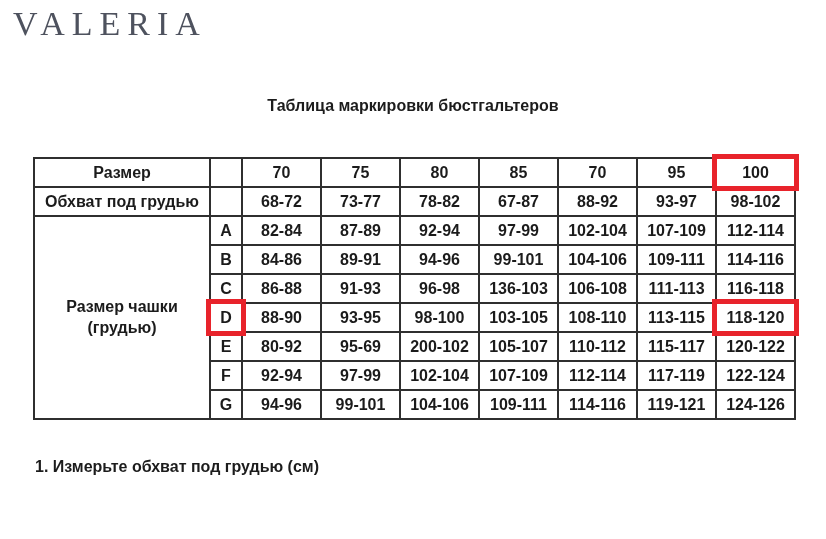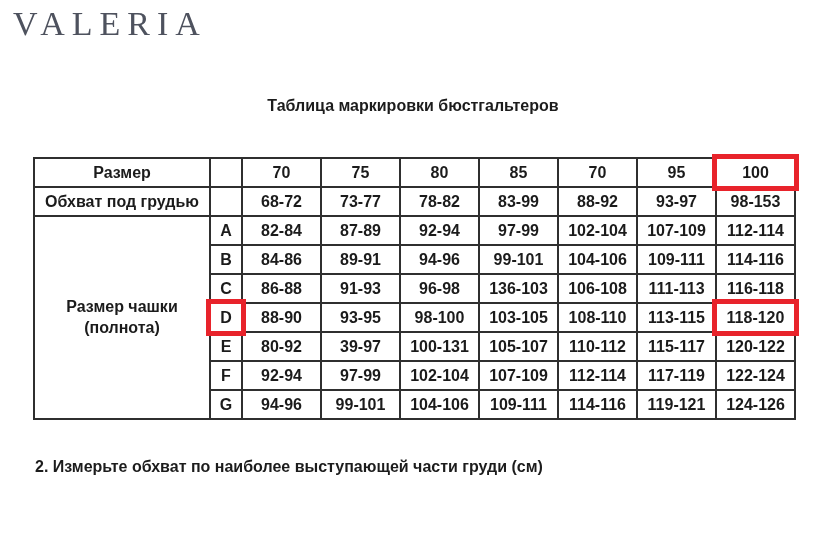--- a/index.html
+++ b/index.html
@@ -117,29 +117,29 @@
         <td class="peach">70</td>
         <td class="peach">95</td>
         <td class="peach hl">100</td>
       </tr>
       <tr>
         <td class="label peach">Обхват под грудью</td>
         <td></td>
         <td>68-72</td>
         <td>73-77</td>
         <td>78-82</td>
-        <td>83-99</td>
+        <td>67-87</td>
         <td>88-92</td>
         <td>93-97</td>
-        <td>98-153</td>
+        <td>98-102</td>
       </tr>
       <tr>
         <td class="label peach cup-label" rowspan="7">
           <span>Размер чашки</span>
-          <span>(полнота)</span>
+          <span>(грудью)</span>
         </td>
         <td class="lav">A</td>
         <td>82-84</td>
         <td>87-89</td>
         <td>92-94</td>
         <td>97-99</td>
         <td>102-104</td>
         <td>107-109</td>
         <td>112-114</td>
       </tr>
@@ -169,22 +169,22 @@
         <td>93-95</td>
         <td>98-100</td>
         <td>103-105</td>
         <td>108-110</td>
         <td>113-115</td>
         <td class="hl">118-120</td>
       </tr>
       <tr>
         <td class="lav">E</td>
         <td>80-92</td>
-        <td>39-97</td>
-        <td>100-131</td>
+        <td>95-69</td>
+        <td>200-102</td>
         <td>105-107</td>
         <td>110-112</td>
         <td>115-117</td>
         <td>120-122</td>
       </tr>
       <tr>
         <td class="lav">F</td>
         <td>92-94</td>
         <td>97-99</td>
         <td>102-104</td>
@@ -200,14 +200,14 @@
         <td>104-106</td>
         <td>109-111</td>
         <td>114-116</td>
         <td>119-121</td>
         <td>124-126</td>
       </tr>
     </tbody>
 </table>
 
 <div class="notes">
-  <div class="note">2. Измерьте обхват по наиболее выступающей части груди (см)</div>
+  <div class="note">1. Измерьте обхват под грудью (см)</div>
 </div>
 
 </body></html>

